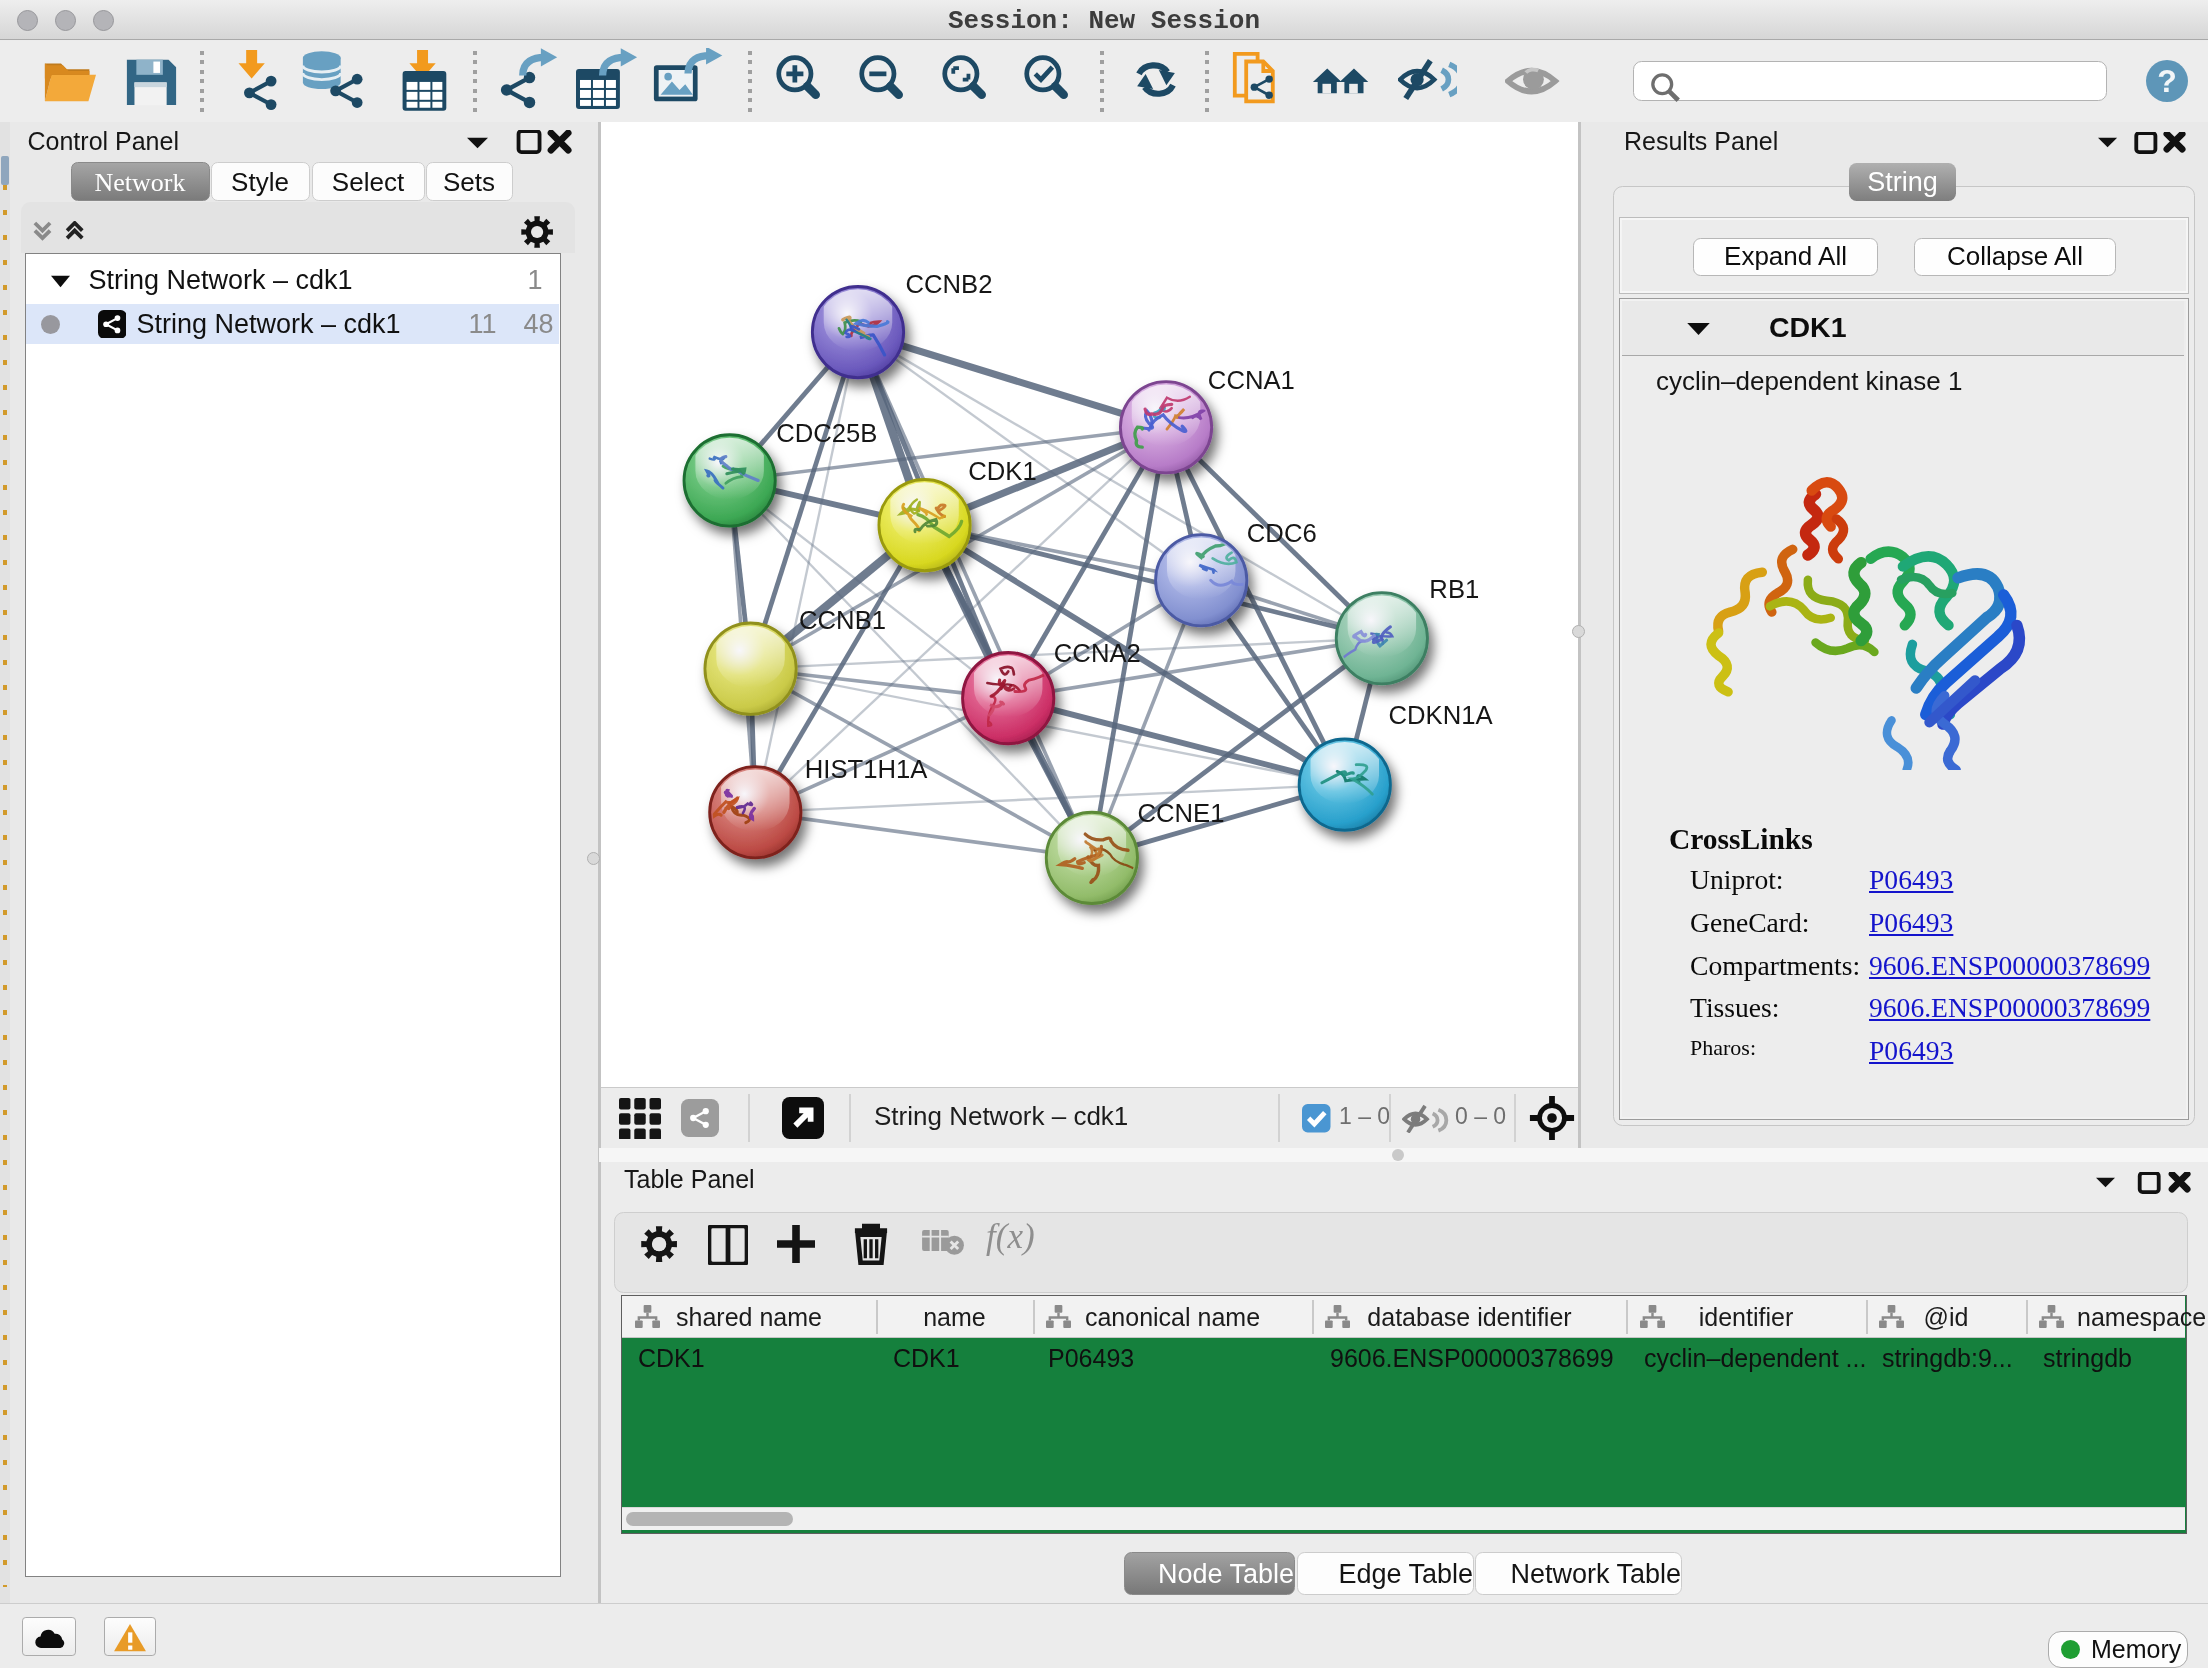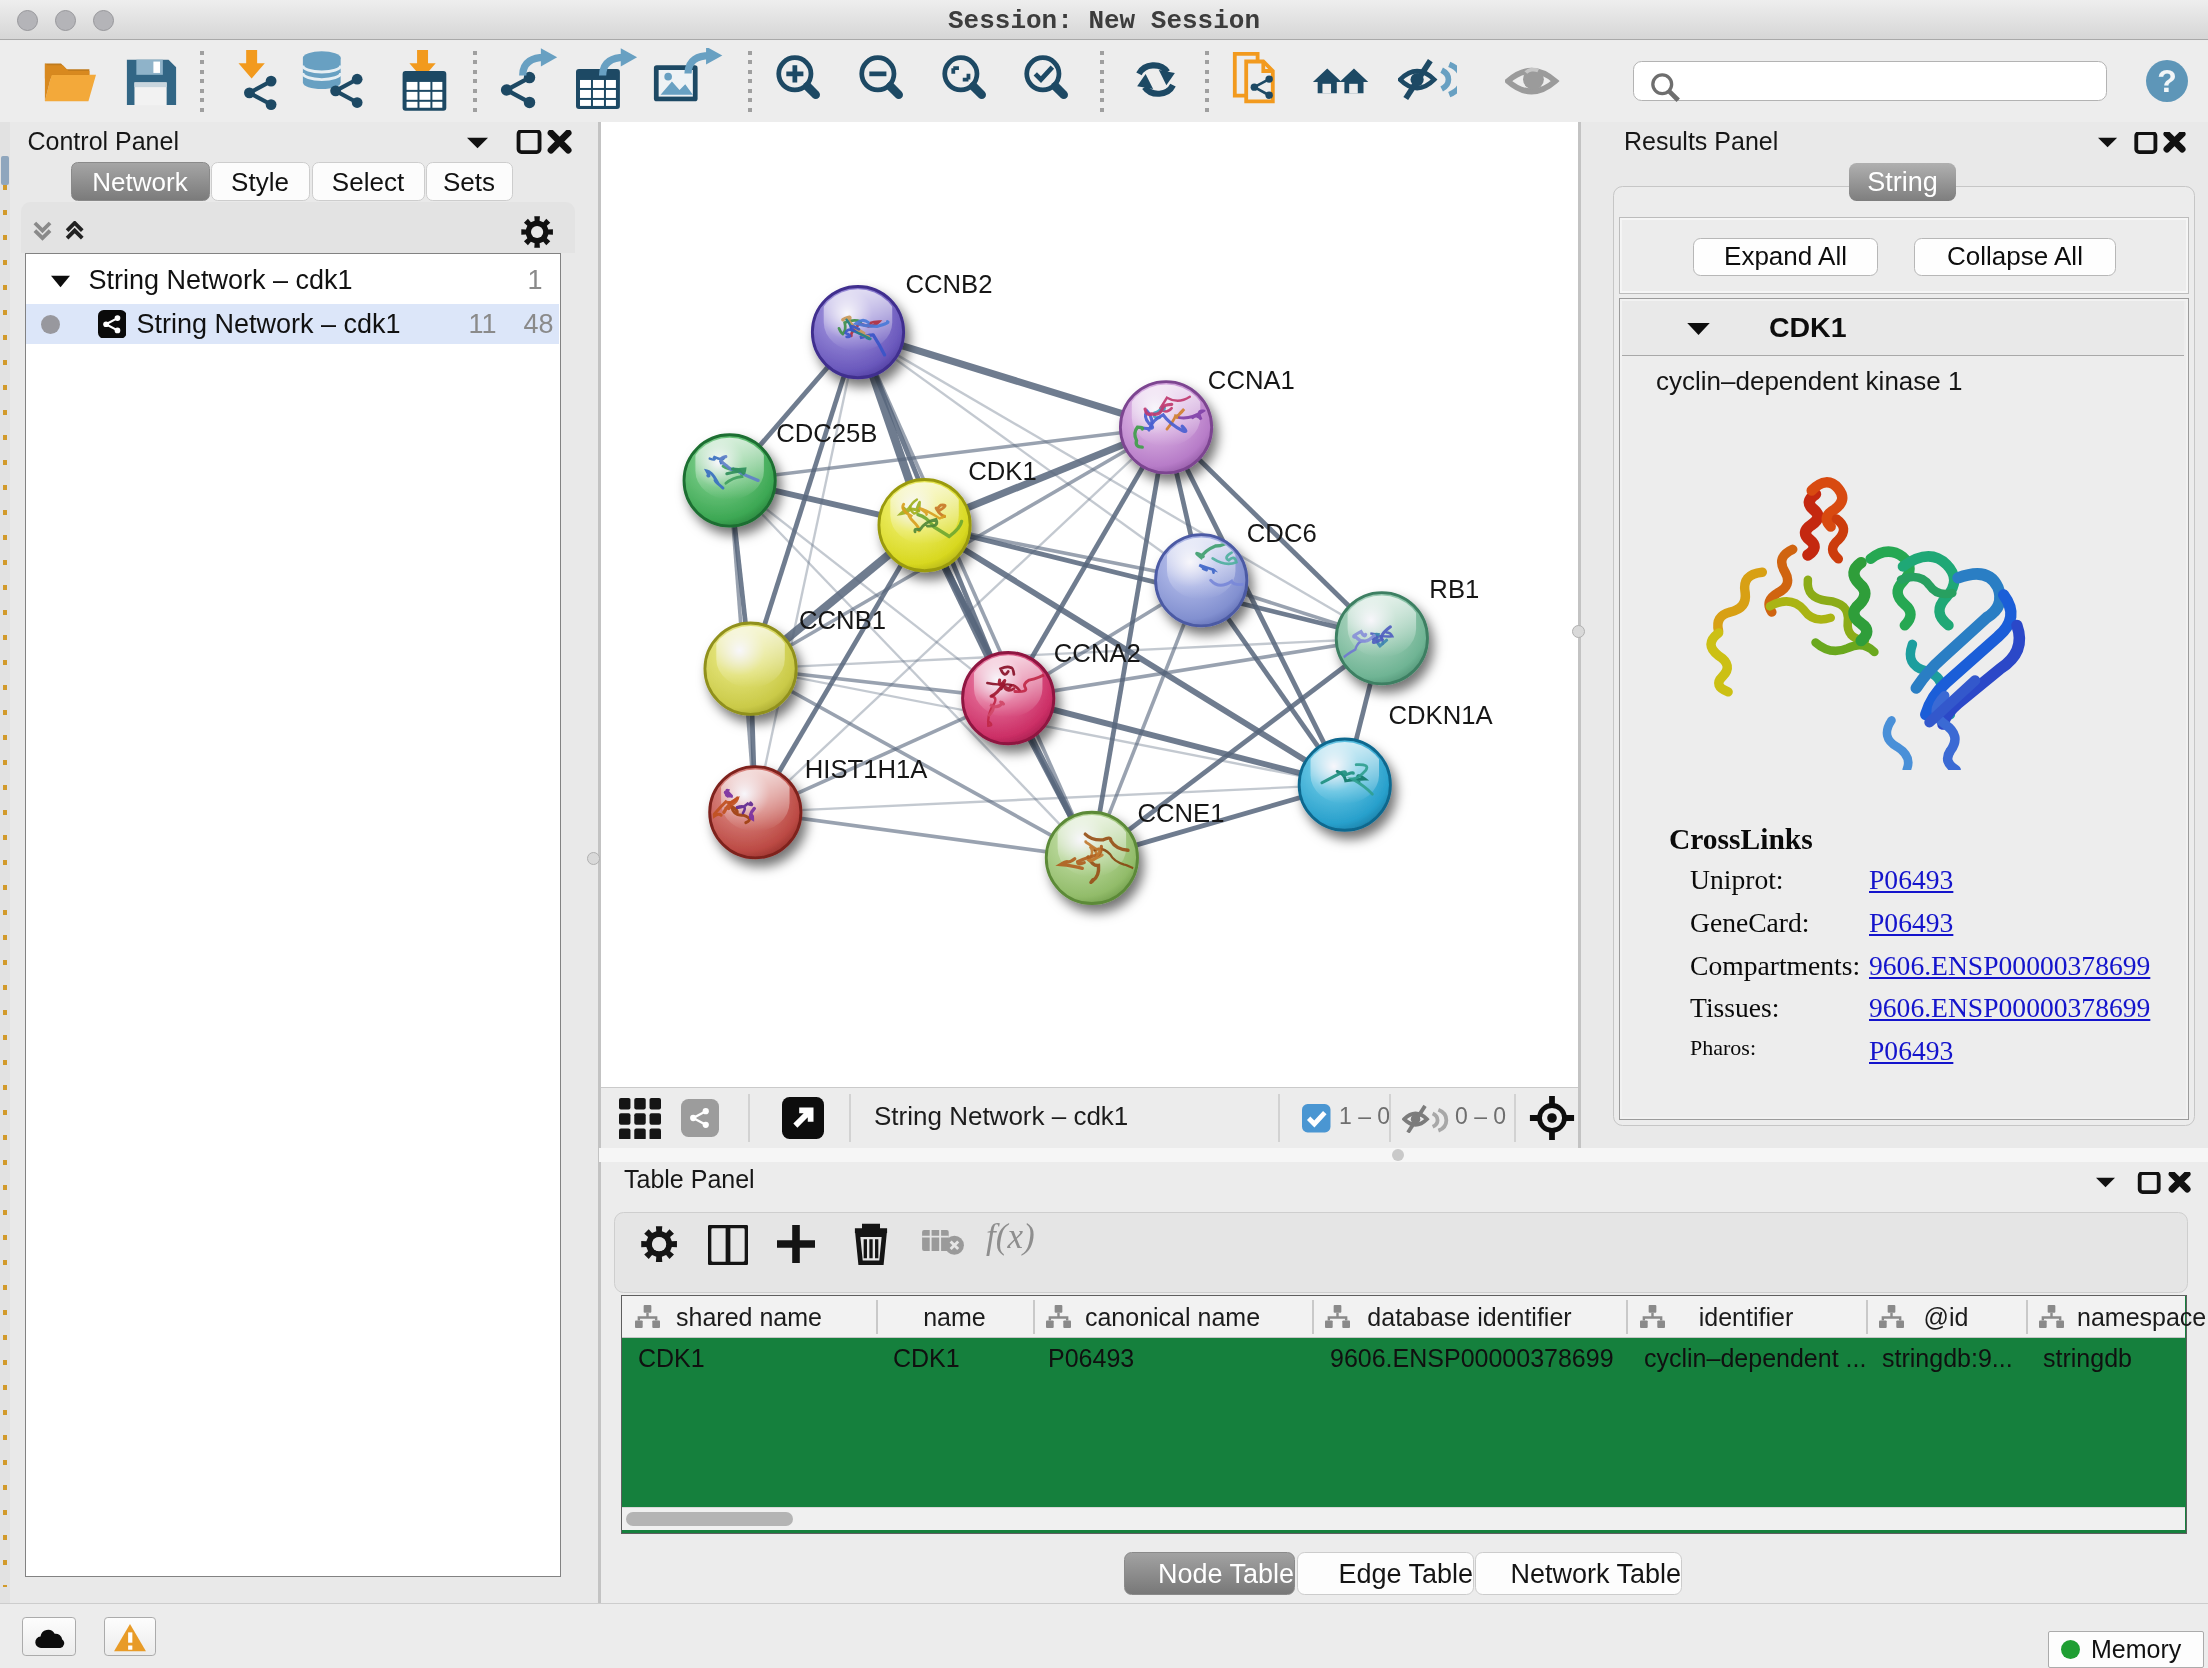--- a/index.html
+++ b/index.html
@@ -19,21 +19,21 @@
 .help{position:absolute;left:2146px;top:19px;width:42px;height:42px;border-radius:50%;
  background:#5e96b8;color:#f2f6f8;font-weight:bold;font-size:32px;text-align:center;line-height:43px;}
 .grip{position:absolute;left:0;top:122px;width:9.5px;height:1481px;background:#e2e2e2;}
 .grip:before{content:"";position:absolute;left:2.9px;top:38px;width:3.8px;height:1427px;
  background-image:repeating-linear-gradient(180deg,#d29a2a 0 4.8px,transparent 4.8px 25px);}
 .gripmark{position:absolute;left:1px;top:156px;width:7.6px;height:28.5px;background:#8fa6bd;border-radius:1.9px;}
 .cpanel{position:absolute;left:9.5px;top:122px;width:589px;height:1481px;background:#e9e9e9;}
 .phead{font-size:25px;color:#161616;}
 .tab{position:absolute;height:39px;box-sizing:border-box;background:#fcfcfc;border:1px solid #cdcdcd;
  border-radius:6.7px;font-size:26px;color:#111;text-align:center;line-height:39px;}
-.tab.sel{background:linear-gradient(#a5a5a5,#7b7b7b);color:#fff;border:1px solid #8a8a8a;}
+.tab.sel{background:linear-gradient(#a5a5a5,#7b7b7b);color:#fff;border:1px solid #8a8a8a;font-family:Liberation Serif, serif;}
 .cpbar{position:absolute;left:11.4px;top:80px;width:554px;height:51px;background:#e3e3e3;
  border-radius:9.5px 9.5px 0 0;}
 .cplist{position:absolute;left:15px;top:131px;width:536px;height:1324px;background:#fff;
  border:1.9px solid #828282;box-sizing:border-box;}
 .trow{position:absolute;left:0;width:533px;height:38px;font-size:27px;color:#111;}
 .nums{position:absolute;color:#8a8a8a;font-size:27px;}
 .netview{position:absolute;left:601px;top:122px;width:977px;height:965px;background:#ffffff;}
 .vdiv1{position:absolute;left:598px;top:122px;width:2.9px;height:1481px;background:#c3c3c3;}
 .vdiv2{position:absolute;left:1578px;top:122px;width:2.9px;height:1026px;background:#c3c3c3;}
 .netbar{position:absolute;left:601px;top:1087px;width:977px;height:59px;background:#ececec;
@@ -67,22 +67,22 @@
 .tscroll{position:absolute;left:0px;top:211px;width:1563px;height:22px;background:#f0f0f0;
  border-top:1px solid #d8d8d8;}
 .tthumb{position:absolute;left:3.8px;top:3.8px;width:167px;height:14.3px;background:#b4b4b4;border-radius:7.6px;}
 .btab{position:absolute;height:43px;box-sizing:border-box;background:#fdfdfd;border:1px solid #cccccc;
  font-size:27px;color:#141414;text-align:right;line-height:42px;}
 .btab.sel{background:linear-gradient(#a2a2a2,#787878);color:#fff;border:1px solid #8a8a8a;}
 .statusbar{position:absolute;left:0;top:1603px;width:2208px;height:66px;background:#ececec;
  border-top:1.9px solid #cdcdcd;box-sizing:border-box;}
 .sbtn{position:absolute;background:linear-gradient(#fdfdfd,#ececec);border:1.9px solid #ababab;
  border-radius:3.8px;box-sizing:border-box;}
-.mem{position:absolute;left:2048px;top:27px;width:156px;height:37px;background:#fdfdfd;
- border:1.9px solid #ababab;border-radius:2px;font-size:25px;color:#111;box-sizing:border-box;}
+.mem{position:absolute;left:2048px;top:27px;width:140px;height:37px;background:#fdfdfd;
+ border:1.9px solid #ababab;border-radius:13px;font-size:25px;color:#111;box-sizing:border-box;}
 .dot{position:absolute;border-radius:50%;}
 </style></head><body>
 <div class="titlebar">
     <span class="tl" style="left:17px"></span>
     <span class="tl" style="left:55px"></span>
     <span class="tl" style="left:93px"></span>
     <div class="title">Session: New Session</div>
   </div>
 <div class="toolbar">
     <div class="tsep" style="left:200px"></div>

